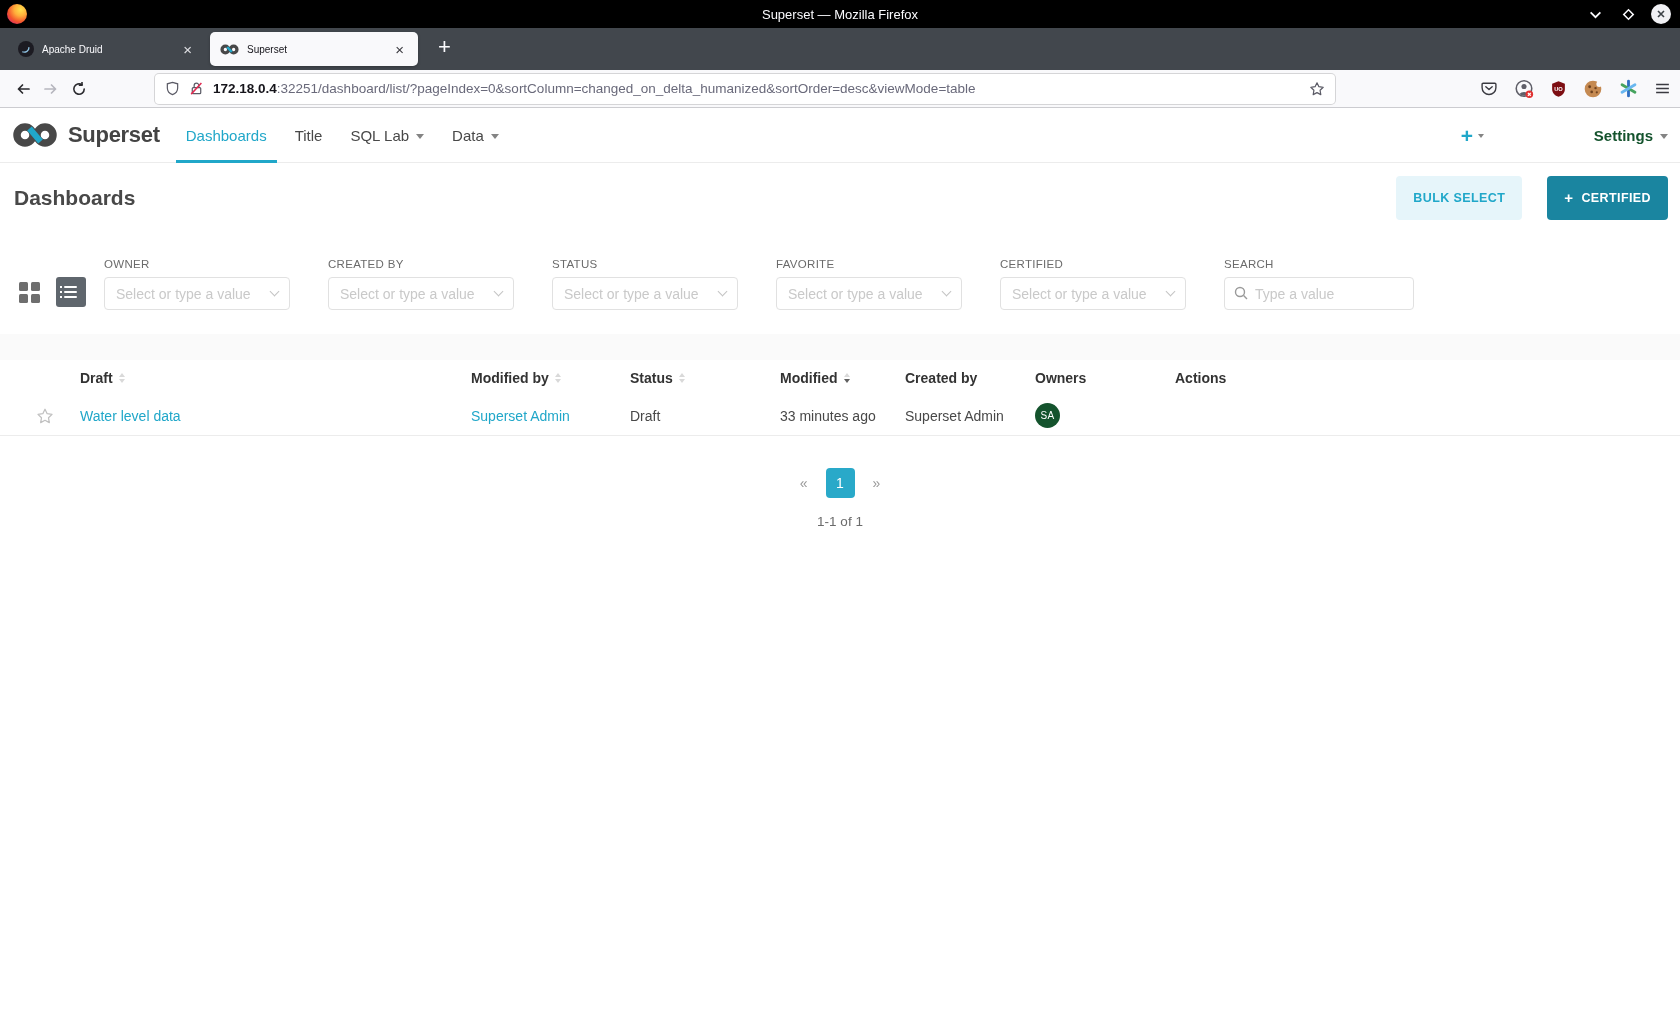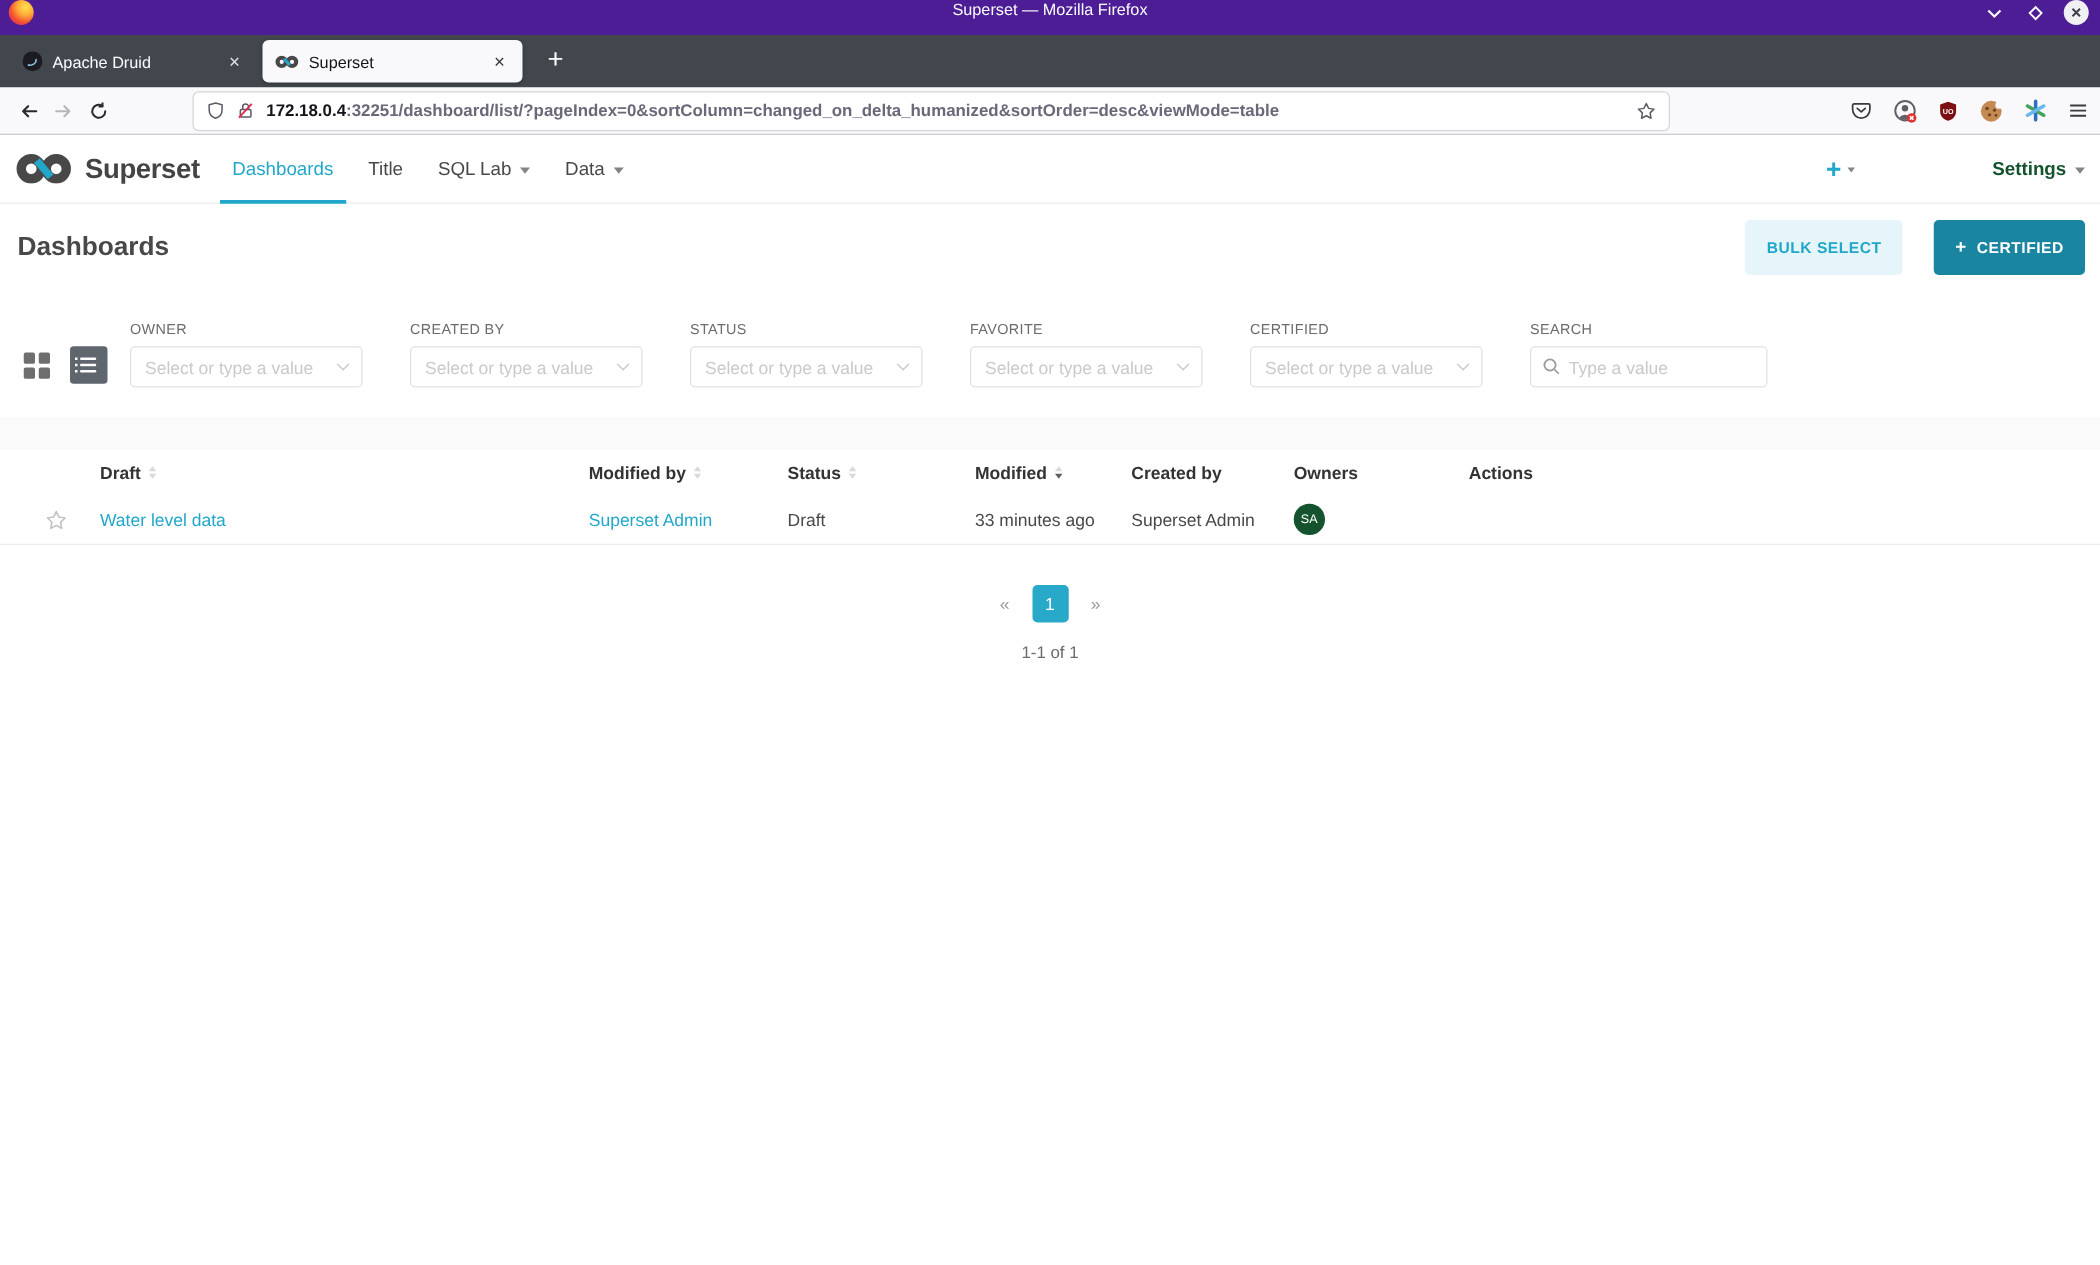--- a/index.html
+++ b/index.html
@@ -1,45 +1,45 @@
 <!DOCTYPE html>
 <html><head>
 <meta charset="utf-8">
 <style>
   * { box-sizing: border-box; }
   html,body { margin:0; padding:0; background:#fff; }
   body { font-family:"Liberation Sans", sans-serif; width:1680px; height:1012px; overflow:hidden; }
   .window { width:1680px; height:1012px; background:#fff; position:relative; overflow:hidden; }
 
   
-  .titlebar { height:28px; background:#4c1d95; display:flex; align-items:flex-start; position:relative; }
+  .titlebar { height:28px; background:#000000; display:flex; align-items:center; position:relative; }
   .firefox-logo { width:20px; height:20px; border-radius:50%; margin-left:7px;
     background: radial-gradient(circle at 68% 28%, #ffe14d 0%, #ffae3b 32%, #f4552d 62%, #d6266f 88%, #8a4dff 100%); }
   .titlebar-title { position:absolute; left:0; right:0; text-align:center; color:#fbfbfe; font-size:13px; pointer-events:none; }
   .window-controls { margin-left:auto; display:flex; align-items:center; gap:13px; padding-right:9px; z-index:2; }
   .wc-btn { display:flex; align-items:center; justify-content:center; width:20px; height:20px; }
   .wc-close { background:#f0f0f4; border-radius:50%; }
 
   
   .tabbar { height:42px; background:#42474d; display:flex; align-items:center; padding-left:8px; }
   .tab { height:34px; margin:4px 4px 4px 0; border-radius:5px; display:flex; align-items:center; padding:0 10px; gap:8px; }
   .tab.inactive { width:198px; color:#fbfbfe; }
   .tab.active { width:208px; background:#f9f9fb; color:#15141a; box-shadow:0 1px 3px rgba(0,0,0,.25); }
-  .tab-label { flex:1; font-size:13px; white-space:nowrap; overflow:hidden; }
+  .tab-label { flex:1; font-size:10px; white-space:nowrap; overflow:hidden; }
   .tab-close { font-size:15px; line-height:1; opacity:.85; padding:2px 4px; border-radius:3px; }
   .newtab { color:#fbfbfe; font-size:22px; font-weight:300; margin-left:10px; line-height:1; padding:0 6px 4px 6px; }
 
   
   .toolbar { height:38px; background:#f9f9fb; border-bottom:1px solid #ccccd0; display:flex; align-items:center; padding-left:9px; }
   .tb-btn { width:28px; height:28px; display:flex; align-items:center; justify-content:center; border-radius:4px; }
   .urlbar { margin-left:62px; width:1180px; height:30px; background:#fff; border-radius:4px;
     box-shadow:0 0 0 1px rgba(0,0,0,.14); display:flex; align-items:center; padding:0 10px; gap:9px; }
   .url-text { flex:1; font-size:13.5px; white-space:nowrap; overflow:hidden; }
   .url-domain { color:#15141a; font-weight:700; }
-  .url-rest { color:#69697a;font-weight:bold; }
+  .url-rest { color:#69697a; }
   .toolbar-icons { margin-left:auto; display:flex; align-items:center; gap:16px; padding-right:9px; }
 
   
   .ss-nav { height:55px; background:#fff; border-bottom:1px solid #ececec; display:flex; align-items:center; padding-left:12px; position:relative; }
   .brand { display:flex; align-items:center; gap:10px; }
   .brand-name { font-size:22px; font-weight:700; color:#444; letter-spacing:-.3px; }
   .ss-links { display:flex; height:100%; margin-left:12px; }
   .ss-link { padding:0 14px; display:flex; align-items:center; gap:7px; font-size:15px; color:#484848; position:relative; cursor:pointer; }
   .ss-link.active { color:#20a7c9; }
   .ss-link.active::after { content:""; position:absolute; left:4px; right:4px; bottom:-1px; height:3px; background:#20a7c9; }

